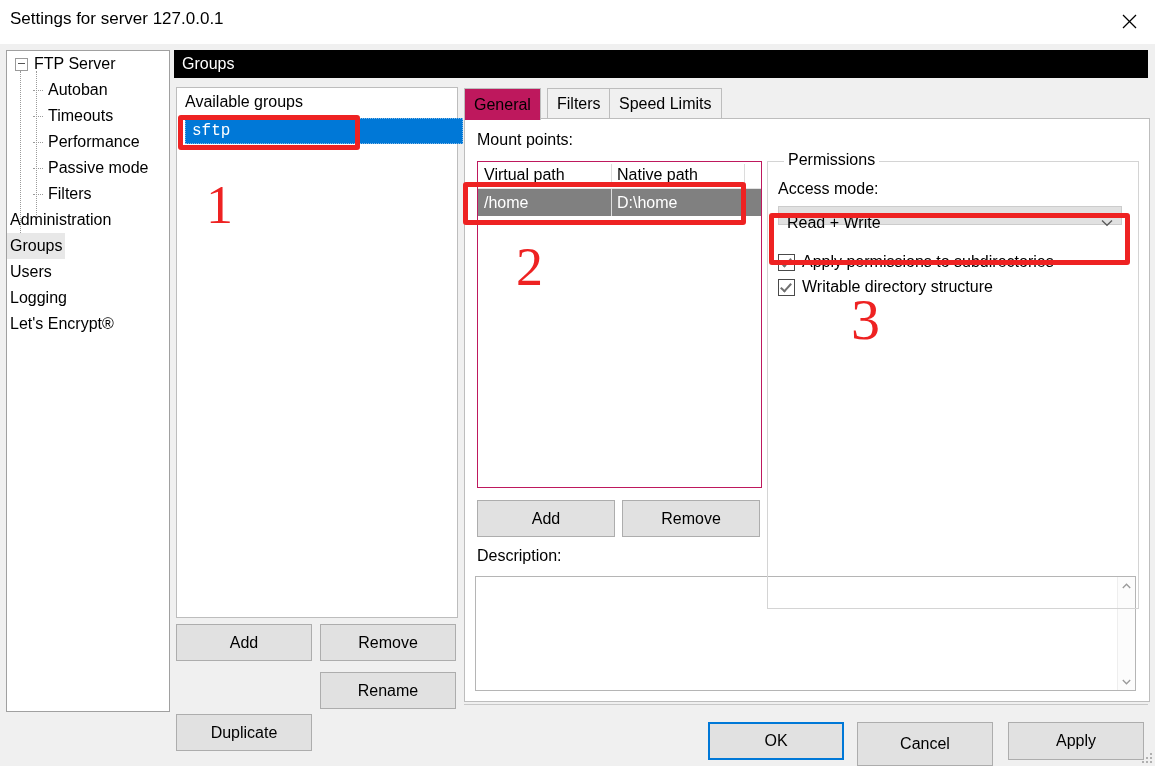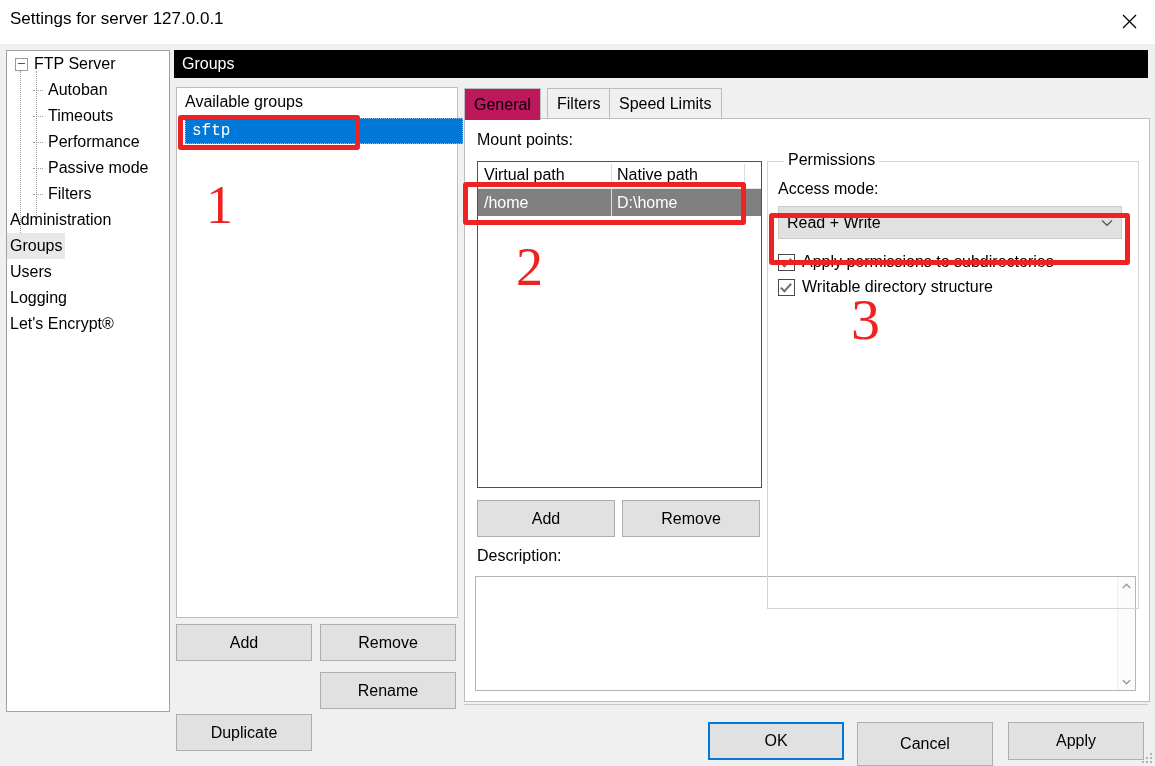--- a/index.html
+++ b/index.html
@@ -324,21 +324,21 @@
     font-size: 16px;
   }
   #accessmode-label {
     position: absolute;
     left: 10px; top: 18px;
     font-size: 16px;
   }
   #accessmode-select {
     position: absolute;
     left: 10px; top: 44px;
-    width: 344px; height: 33px;
+    width: 344px; height: 19px;
     background: #e1e1e1;
     border: 1px solid #cccccc;
     box-sizing: border-box;
     cursor: pointer;
   }
   #accessmode-value {
     position: absolute;
     left: 8px; top: 0;
     line-height: 31px;
     font-size: 16px;

